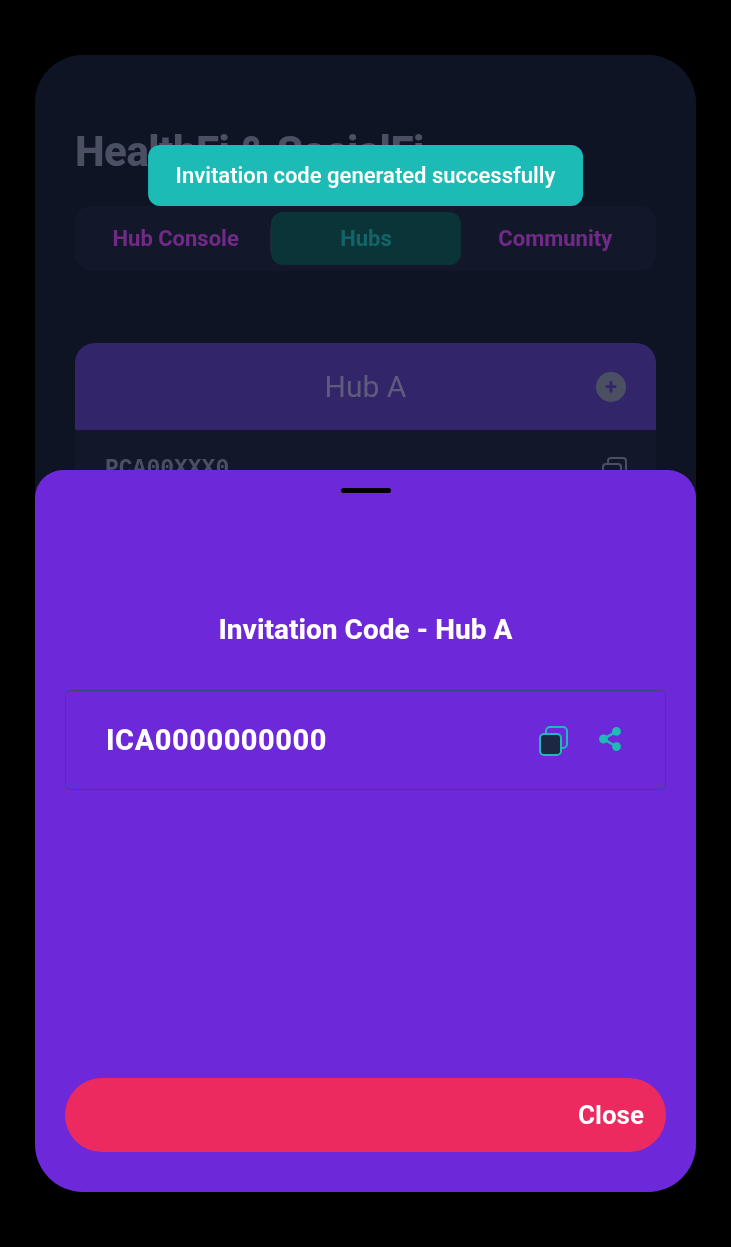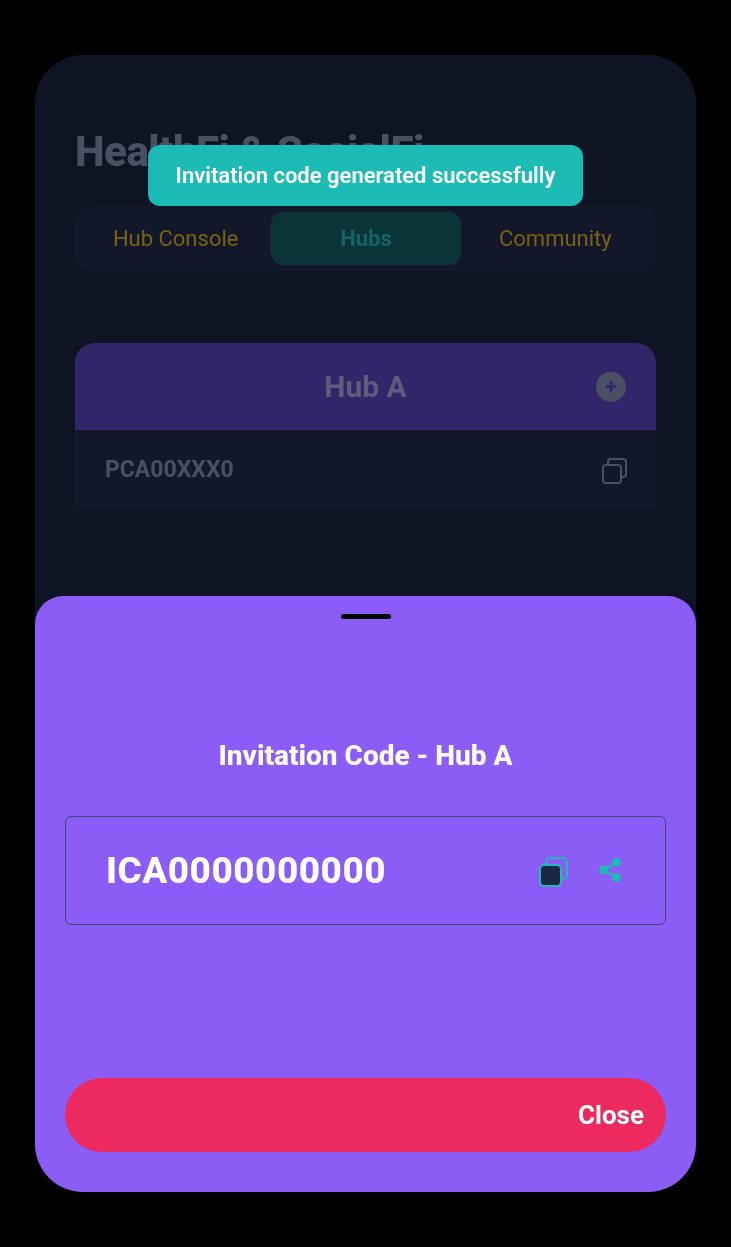--- a/index.html
+++ b/index.html
@@ -59,23 +59,23 @@
       margin-top: 30px;
       background: #1a2139;
       border-radius: 16px;
       padding: 6px;
       position: relative;
     }
     .tab {
       flex: 1;
       text-align: center;
       padding: 14px 8px;
-      color: #eab308;
+      color: #d946ef;
       font-size: 22px;
-      font-weight: 400;
+      font-weight: 700;
       border-radius: 12px;
       position: relative;
     }
     .tab.active {
       background: #0d5b56;
       color: #1dbbb5;
       font-weight: 700;
     }
     .tab-divider {
       width: 1px;
@@ -88,21 +88,21 @@
       border-radius: 20px 20px 0 0;
       padding: 26px 30px;
       display: flex;
       align-items: center;
       justify-content: center;
       position: relative;
     }
     .hub-title {
       color: #b5a8dc;
       font-size: 30px;
-      font-weight: 700;
+      font-weight: 400;
     }
     .add-btn {
       position: absolute;
       right: 30px;
       width: 30px;
       height: 30px;
       background: #8b92a8;
       border-radius: 50%;
       display: flex;
       align-items: center;
@@ -120,20 +120,21 @@
     }
     .invite-label {
       color: #8b92a8;
       font-size: 23px;
       font-weight: 700;
     }
     .invite-code {
       color: #8b92a8;
       font-size: 23px;
       font-weight: 700;
+      font-family: Liberation Mono, monospace;
     }
     .copy-icon-small {
       margin-left: auto;
       width: 24px;
       height: 24px;
       position: relative;
     }
     .copy-icon-small::before,
     .copy-icon-small::after {
       content: '';
@@ -159,22 +160,22 @@
       right: 0;
       bottom: 0;
       background: rgba(10, 14, 28, 0.5);
       pointer-events: none;
     }
     .bottom-sheet {
       position: absolute;
       bottom: 0;
       left: 0;
       right: 0;
-      height: 596px;
-      background: #8b5cf6;
+      height: 722px;
+      background: #6d28d9;
       border-radius: 28px 28px 0 0;
       padding: 18px 30px 40px;
       z-index: 5;
     }
     .sheet-handle {
       width: 50px;
       height: 5px;
       background: #000;
       border-radius: 3px;
       margin: 0 auto 120px;
@@ -189,21 +190,21 @@
     .code-box {
       border: 1px solid #3a4a6e;
       border-radius: 6px;
       padding: 32px 40px;
       display: flex;
       align-items: center;
       gap: 30px;
     }
     .code-value {
       color: #fff;
-      font-size: 37px;
+      font-size: 29px;
       font-weight: 800;
       letter-spacing: 0.5px;
       flex: 1;
     }
     .copy-icon-modal {
       width: 28px;
       height: 28px;
       position: relative;
     }
     .copy-icon-modal::before,

